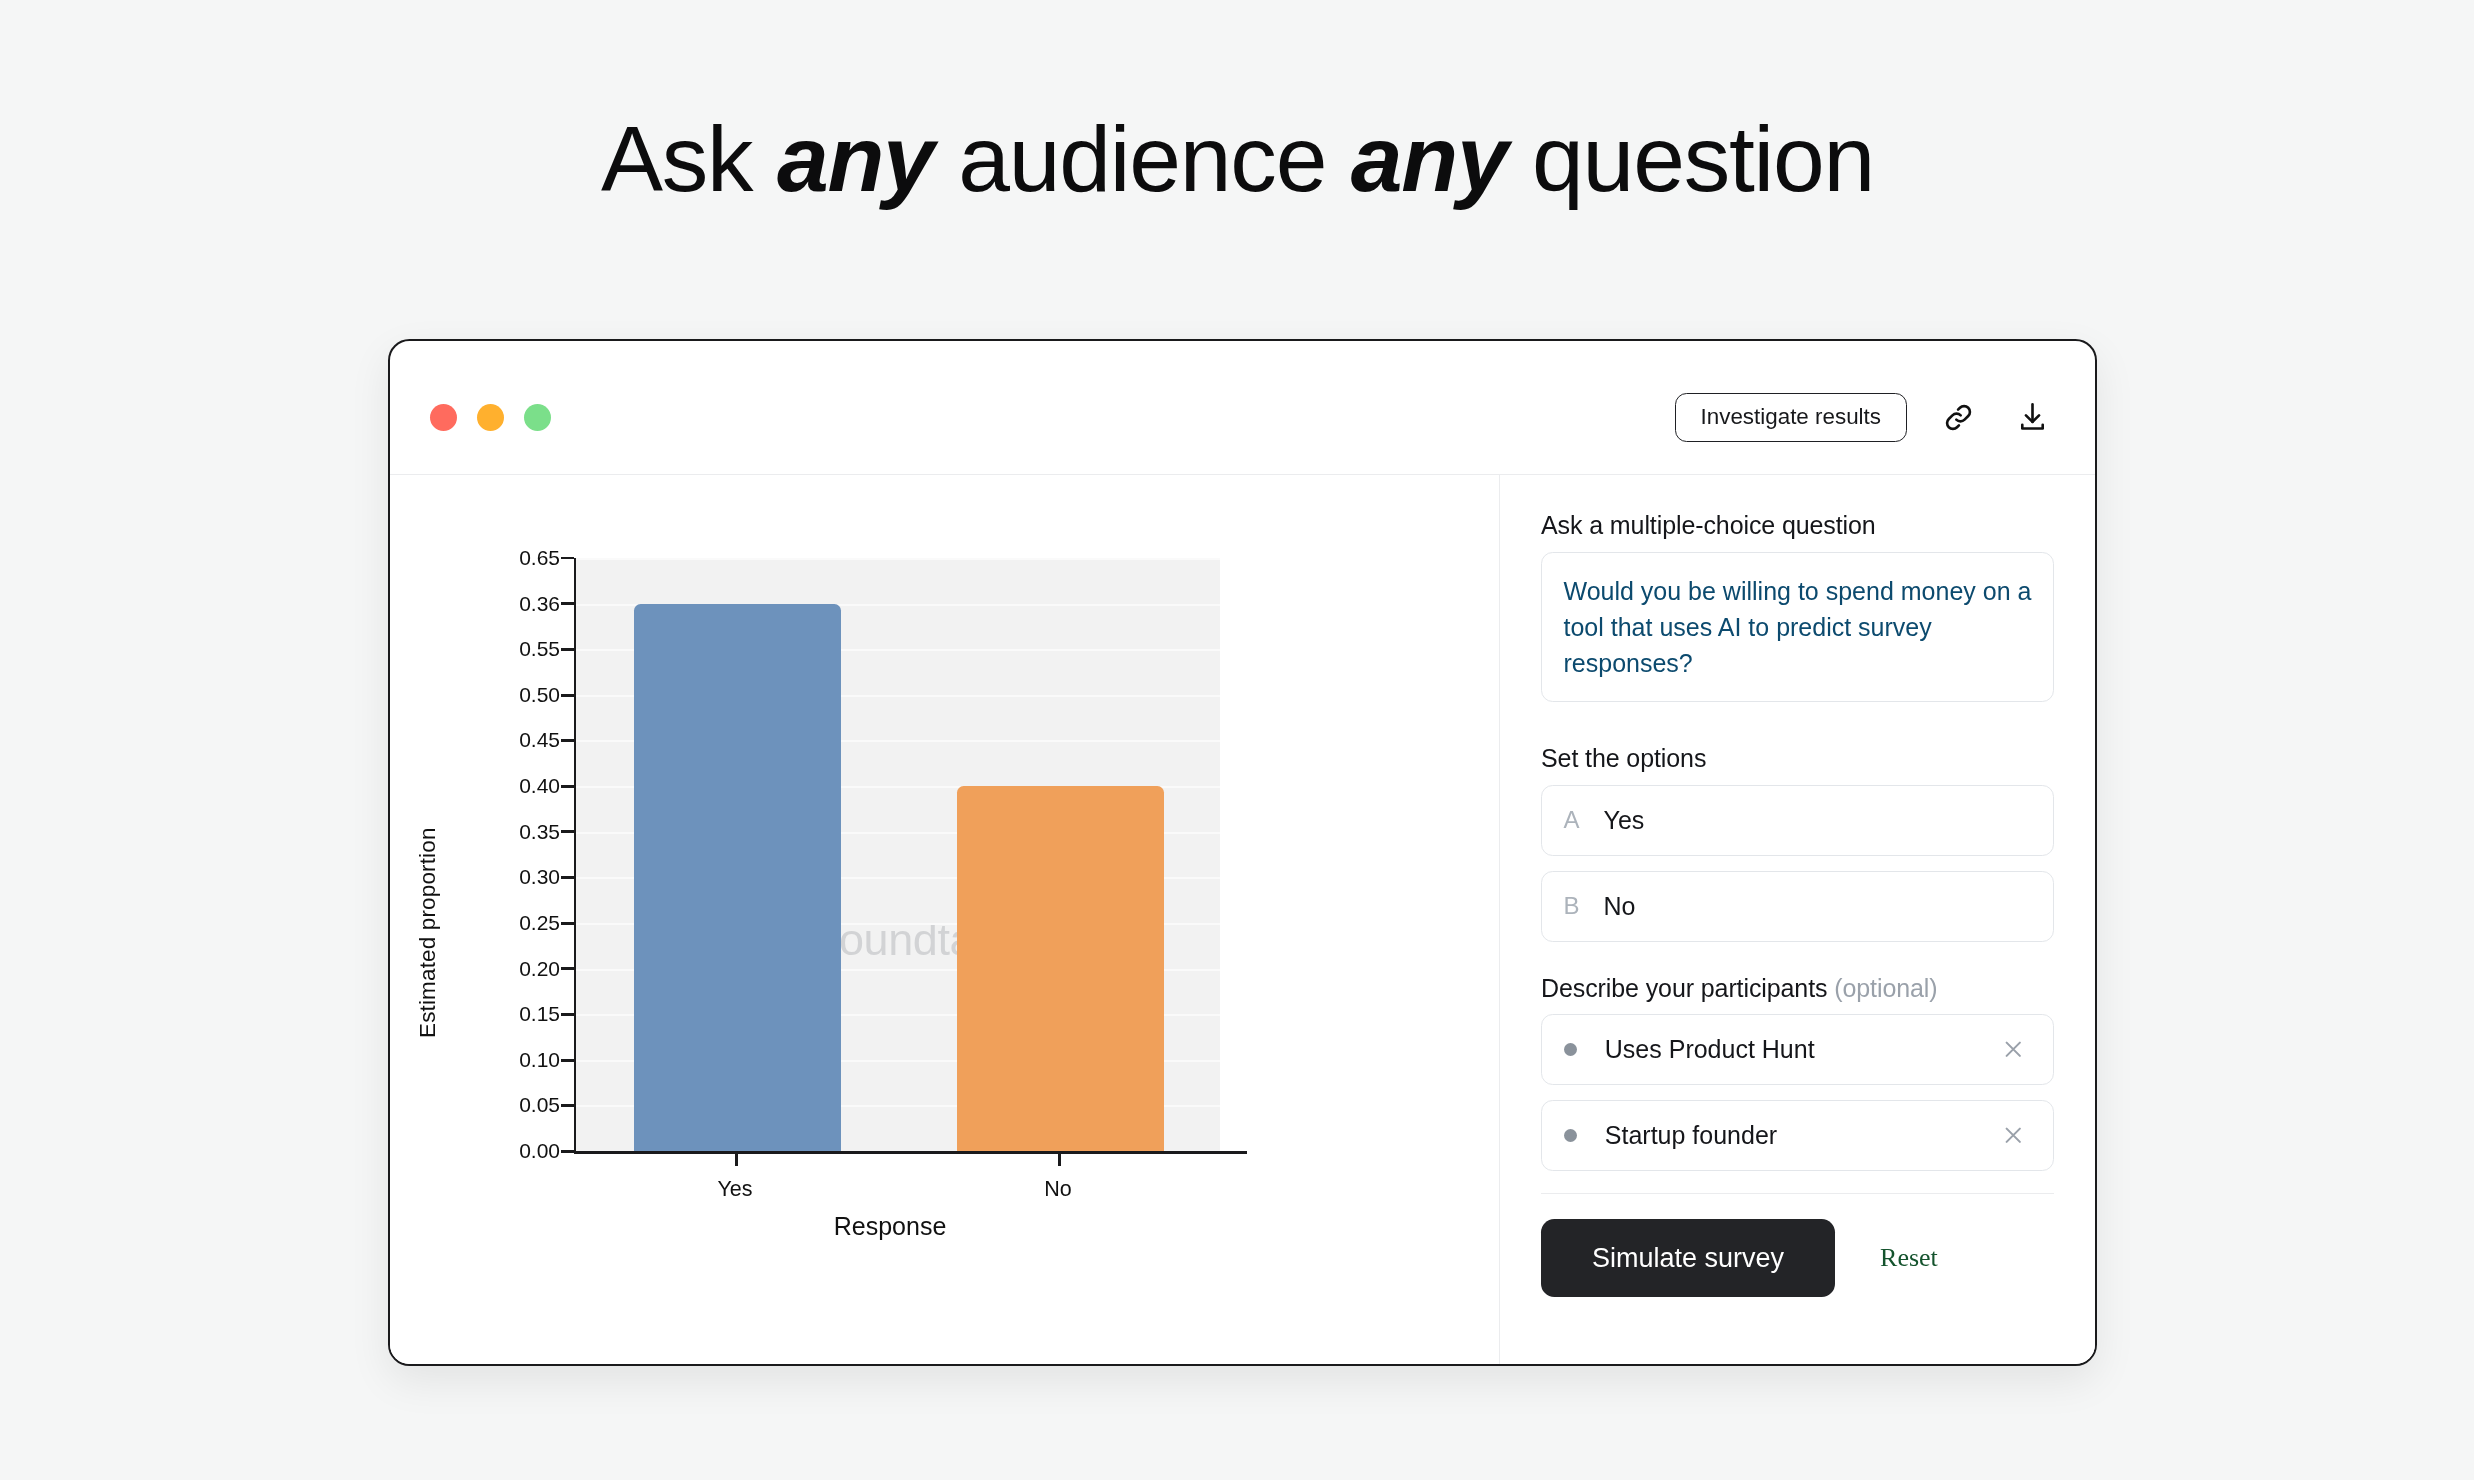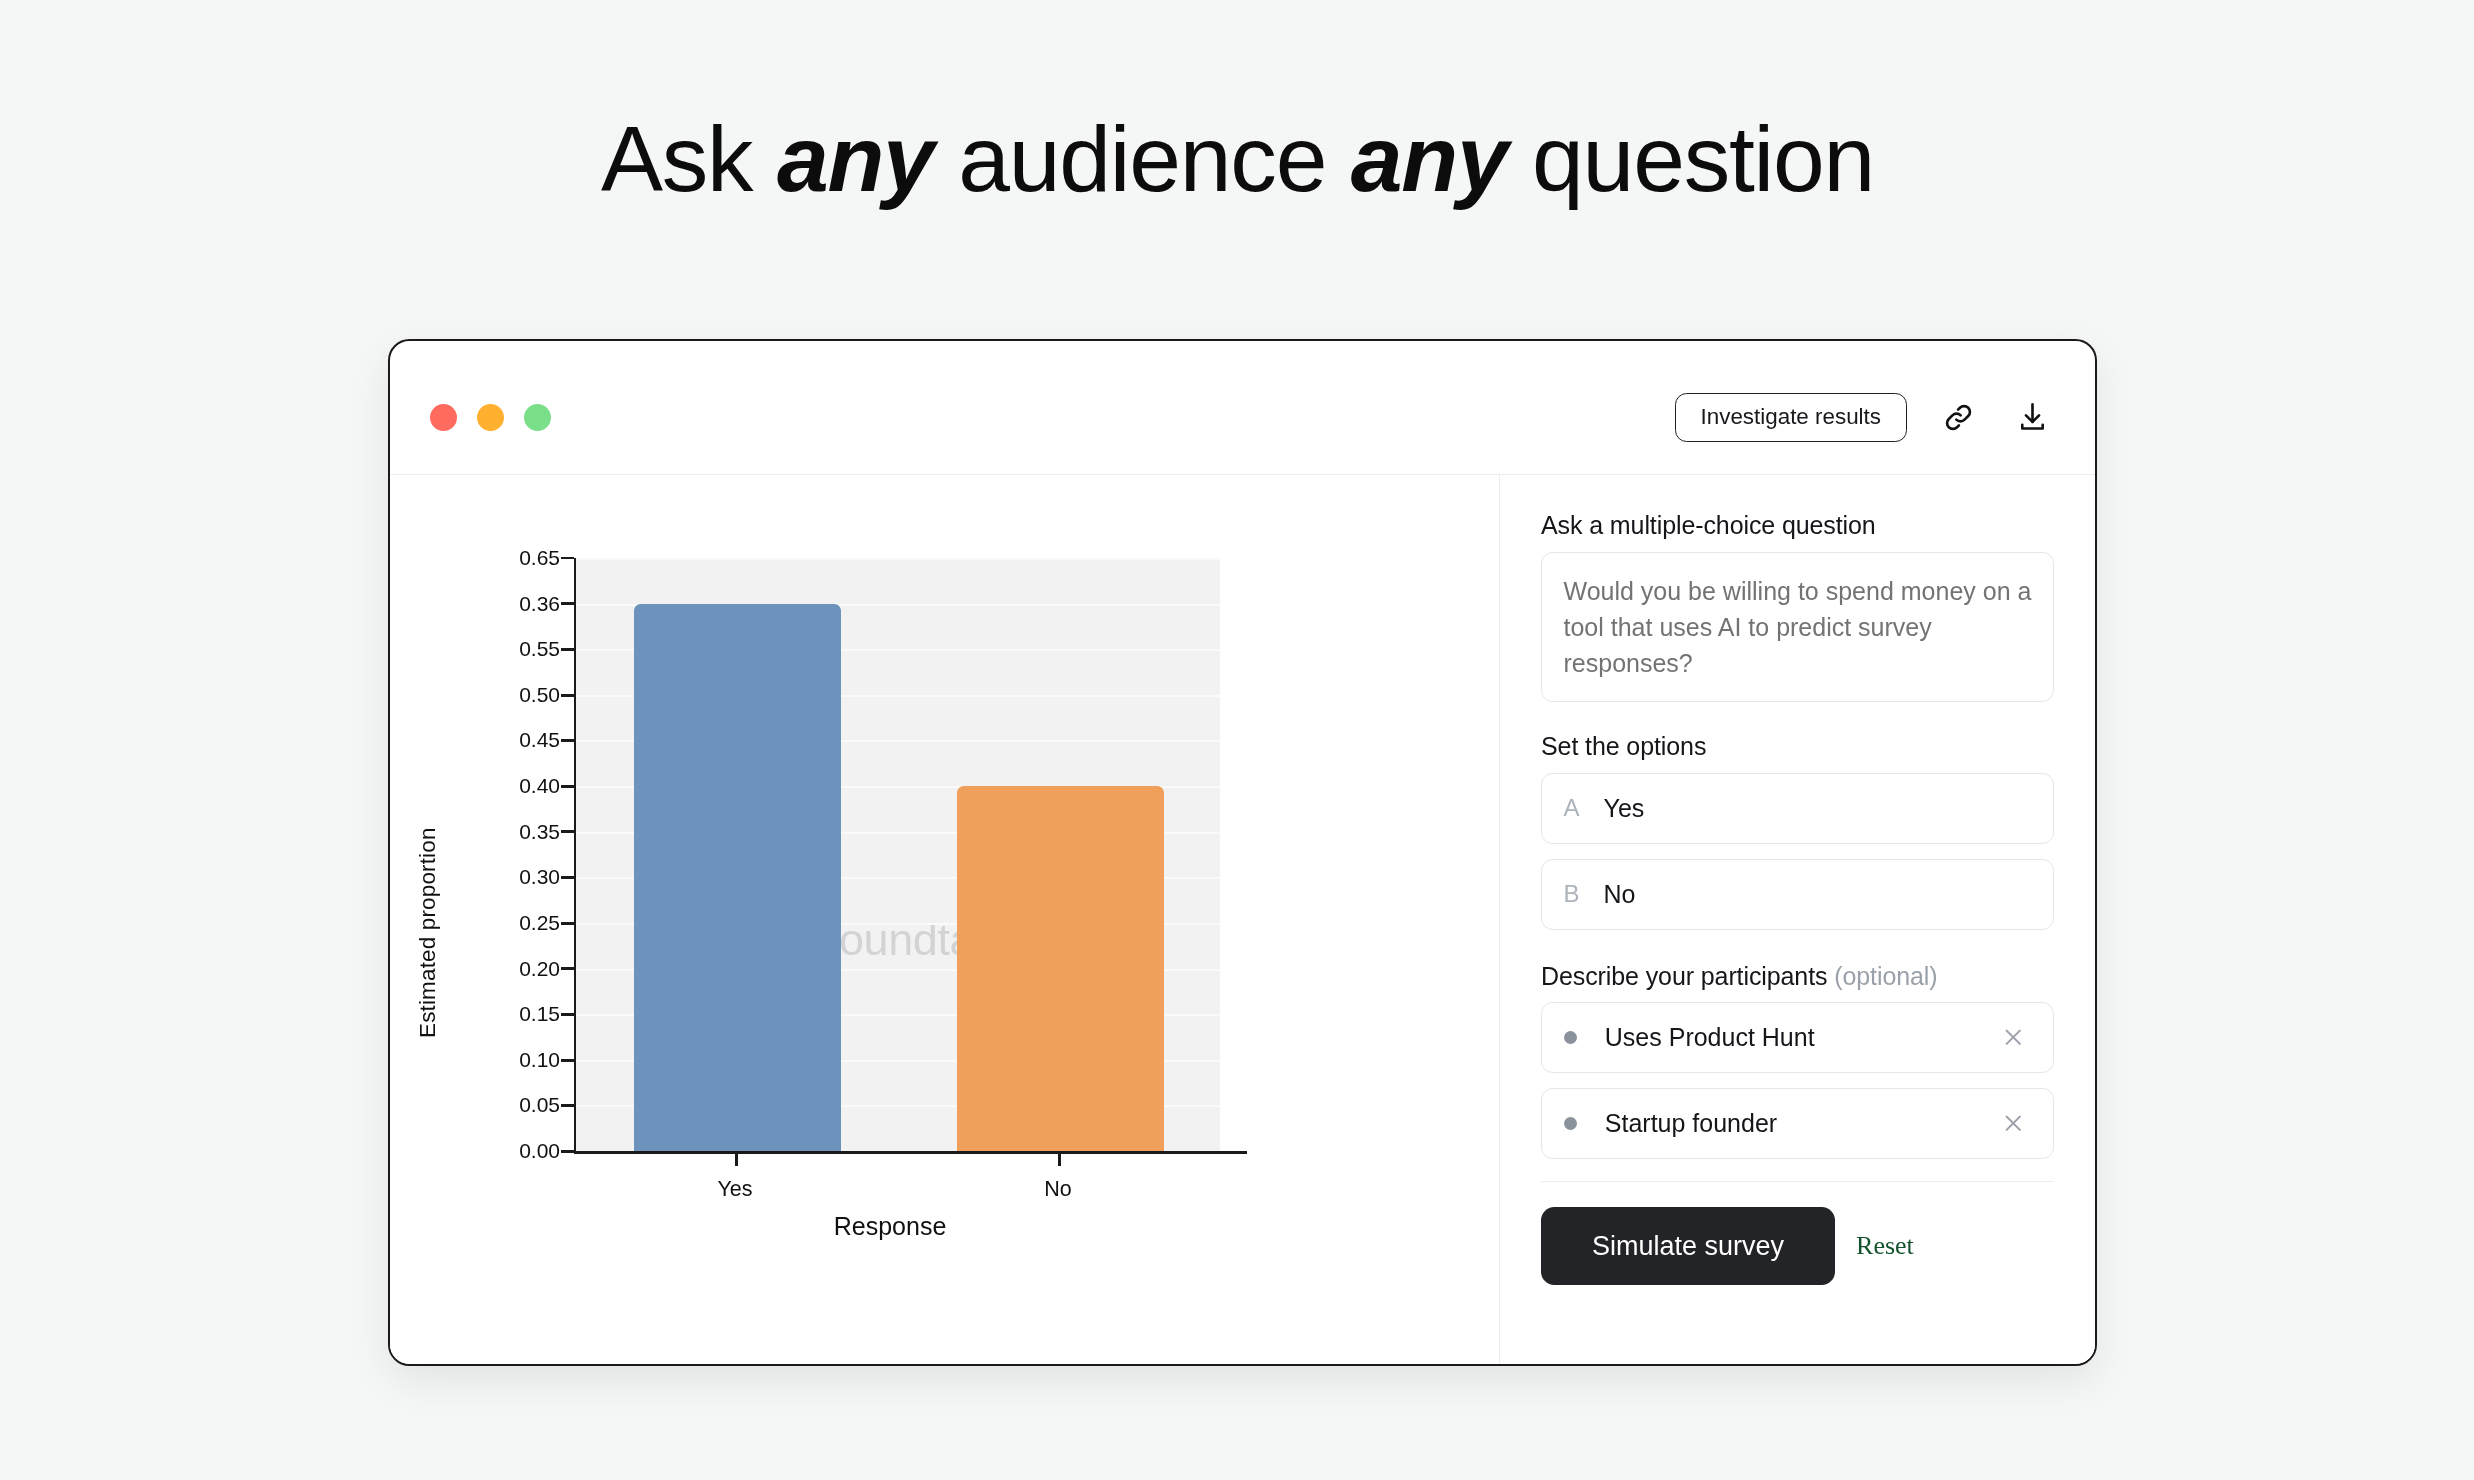--- a/index.html
+++ b/index.html
@@ -206,25 +206,25 @@
     margin-bottom: 11.6px;
     letter-spacing: -0.1px;
   }
   .field-label .muted { color: #9AA1AA; }
   .question-box {
     border: 1.7px solid #E3E6EA;
     border-radius: 11.6px;
     padding: 20px 21.5px;
     font-size: 25px;
     line-height: 1.45;
-    color: #737373;
+    color: #0c4a6e;
     min-height: 146px;
     background: #FFF;
     cursor: text;
-    margin-bottom: 30px;
+    margin-bottom: 42px;
   }
   .opt-row, .tag-row {
     display: flex;
     align-items: center;
     border: 1.7px solid #E3E6EA;
     border-radius: 11.6px;
     height: 71px;
     padding: 0 21.5px;
     margin-bottom: 15px;
     background: #FFF;
@@ -249,21 +249,21 @@
     width: 36px; height: 36px;
     display: flex; align-items: center; justify-content: center;
     cursor: pointer;
   }
   .sec-gap { height: 16.6px; }
   .divider {
     height: 1.7px;
     background: #EBECEE;
     margin: 21.5px 0 25px 0;
   }
-  .actions { display: flex; align-items: center; gap: 21px; }
+  .actions { display: flex; align-items: center; gap: 45px; }
   .btn-primary {
     background: #232427;
     color: #FFFFFF;
     border: none;
     border-radius: 13.3px;
     font-size: 27px;
     font-family: "Liberation Sans", sans-serif;
     padding: 0 51px;
     height: 78px;
     cursor: pointer;

